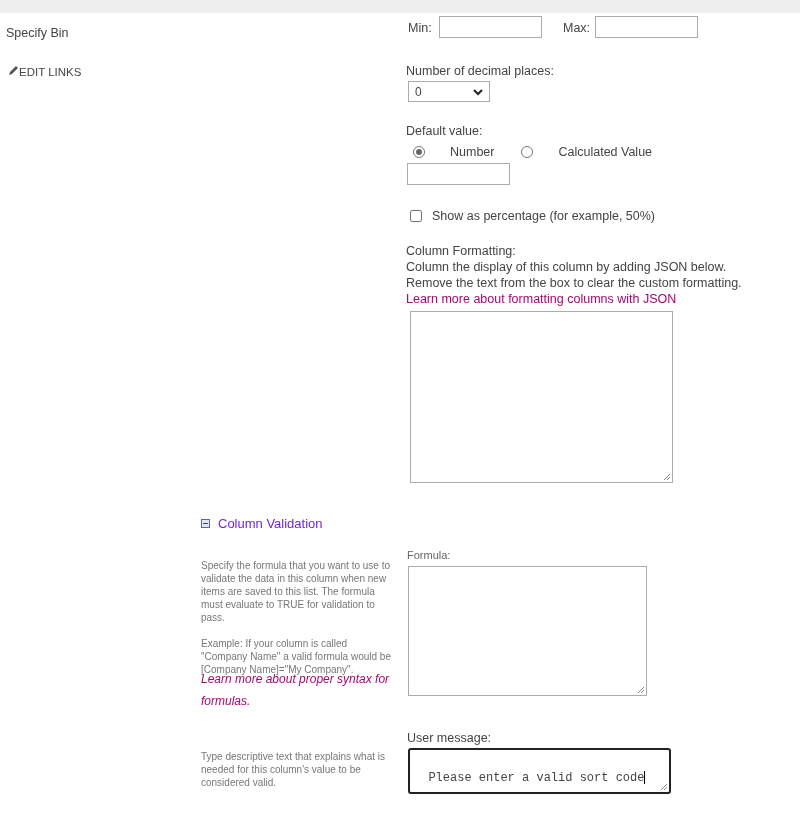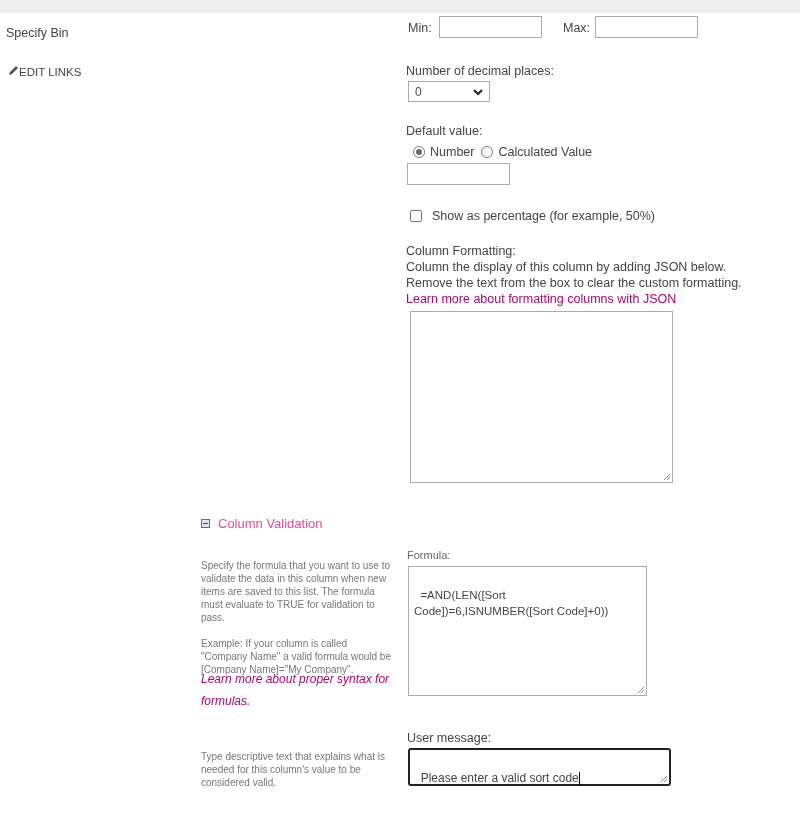--- a/index.html
+++ b/index.html
@@ -42,21 +42,21 @@
     }
     .link { color: #a80570; font-size: 12.5px; cursor: pointer; }
     .textarea {
       border: 1px solid #ababab; background: #fff; position: absolute;
       font-family: "Liberation Sans", sans-serif; font-size: 12px; color: #444;
       padding: 5px 6px; line-height: 16px; white-space: pre-wrap;
     }
     .grip {
       position: absolute; right: 1px; bottom: 1px; width: 9px; height: 9px;
     }
-    .section-title { font-size: 13px; color: #ec4899; display: flex; align-items: center; }
+    .section-title { font-size: 13px; color: #6d28d9; display: flex; align-items: center; }
     .collapse-icon {
       width: 9px; height: 9px; border: 1px solid #5a6b8c; background: #dfe5ef;
       display: inline-flex; align-items: center; justify-content: center; margin-right: 8px; margin-left: 2px;
     }
     .collapse-icon::after { content: ""; width: 5px; height: 1px; background: #3b4a66; }
     .desc { font-size: 10px; color: #777; line-height: 13px; width: 192px; margin-top: 22px; }
     .desc-link { font-size: 12px; color: #a80570; line-height: 22px; width: 192px; cursor: pointer; font-style: italic; }
     .small-lbl { font-size: 11px; color: #666; }
   </style>
 </head>
@@ -83,21 +83,21 @@
 <div class="abs select" style="left:408px; top:81px;">
   <span>0</span>
   <span>
     <svg width="10" height="7" viewBox="0 0 10 7">
         <path d="M1 1 L5 5 L9 1" stroke="#222" stroke-width="2" fill="none"></path>
       </svg>
   </span>
 </div>
 
 <div class="abs lbl" style="left:406px; top:124px;">Default value:</div>
-<div class="abs radio-row" style="left:413px; top:145px;">
+<div class="abs radio-row" style="left:413px; top:145px;gap:20px;">
   <span class="radio checked"></span>
   <span style="margin-right:7px;">Number</span>
   <span class="radio"></span>
   <span>Calculated Value</span>
 </div>
 <input class="abs input" style="left: 407px; top: 163px; width: 103px;" value="">
 
 <div class="abs radio-row" style="left:410px; top:209px;">
   <span class="checkbox"></span>
   <span>Show as percentage (for example, 50%)</span>
@@ -118,25 +118,24 @@
   <span class="collapse-icon"></span>
   <span>Column Validation</span>
 </div>
 <div class="abs desc" style="left:201px; top:537px;">Specify the formula that you want to use to validate the data in this column when new items are saved to this list. The formula must evaluate to TRUE for validation to pass.</div>
 <div class="abs desc" style="left:201px; top:615px;">Example: If your column is called "Company Name" a valid formula would be [Company Name]="My Company".</div>
 <div class="abs desc-link" style="left:201px; top:668px;">Learn more about proper syntax for formulas.</div>
 <div class="abs desc" style="left:201px; top:728px;">Type descriptive text that explains what is needed for this column's value to be considered valid.</div>
 
 <div class="abs small-lbl" style="left:407px; top:549px;">Formula:</div>
 <div class="textarea" style="left:408px; top:566px; width:239px; height:130px; padding:4px 5px; font-size:11.5px;">
-  <span>=AND(LEN([Sort Code])=6,ISNUMBER([Sort Code]+0))</span>
   <svg class="grip" viewBox="0 0 9 9">
       <path d="M8 2 L2 8 M8 5 L5 8" stroke="#888" stroke-width="1"></path>
     </svg>
 </div>
 
 <div class="abs lbl" style="left:407px; top:731px;">User message:</div>
-<div class="textarea" style="left:408px; top:748px; width:263px; height:38px; border:2px solid #222; border-radius:3px; padding:4px 4px;">
+<div class="textarea" style="left:408px; top:748px; width:263px; height:46px; border:2px solid #222; border-radius:3px; padding:4px 4px;font-family:Liberation Mono, monospace;">
   <span>Please enter a valid sort code</span><span style="display:inline-block;width:1px;height:13px;background:#000;vertical-align:middle;"></span>
   <svg class="grip" viewBox="0 0 9 9">
       <path d="M8 2 L2 8 M8 5 L5 8" stroke="#888" stroke-width="1"></path>
     </svg>
 </div>
 
 </body></html>

